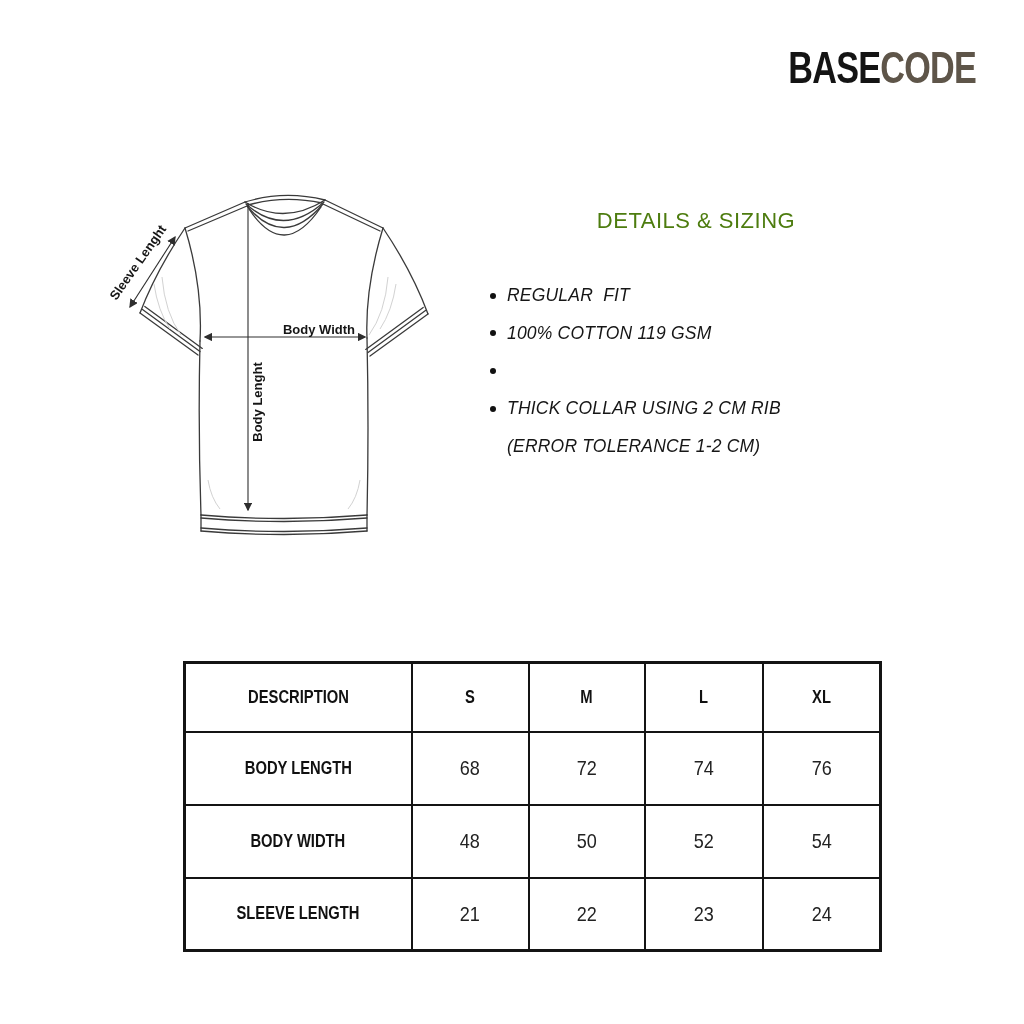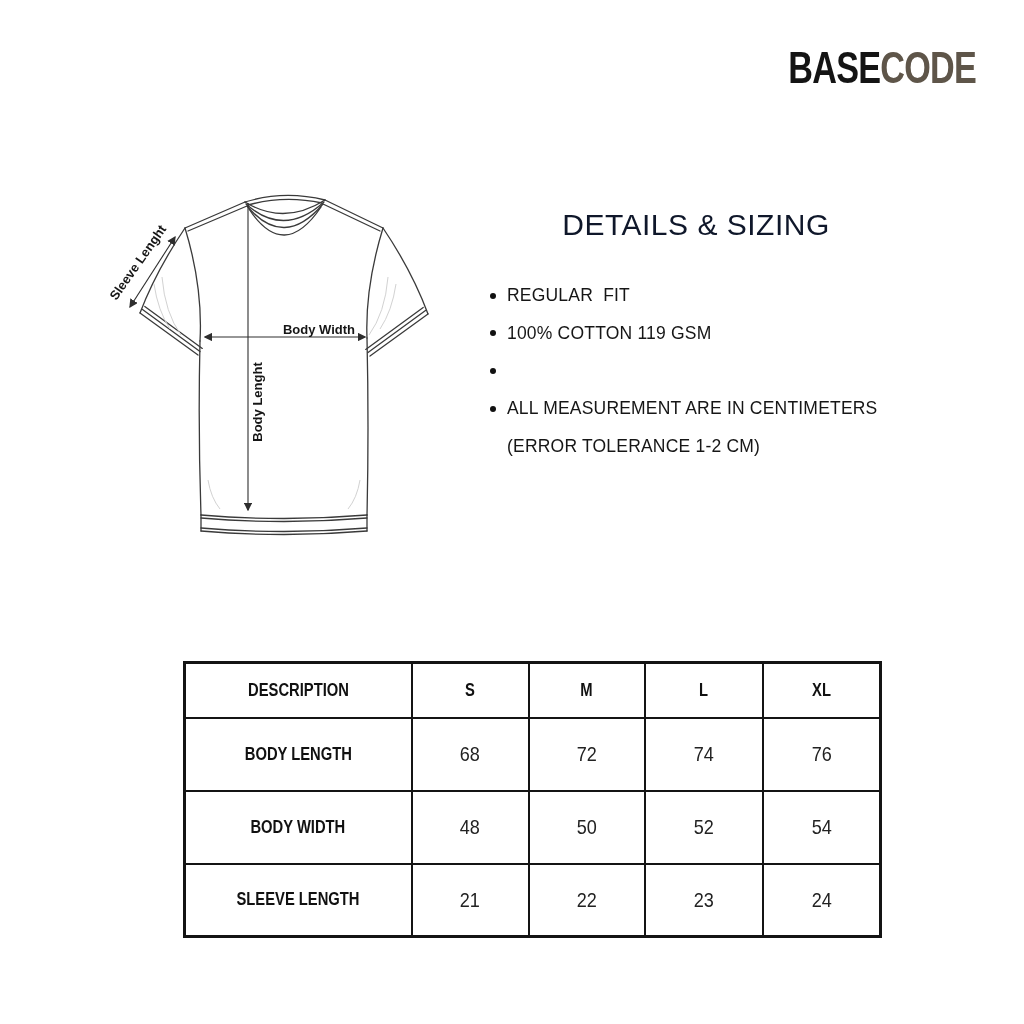--- a/index.html
+++ b/index.html
@@ -17,43 +17,43 @@
   .logo-base { color:#141414; }
   .logo-code { color:#5e5549; }
 
   
   .diagram { position:absolute; left:105px; top:185px; width:340px; height:360px; }
   .diagram text { font-family:"Liberation Sans", sans-serif; }
 
   
   .details-heading {
     position:absolute; left:480px; top:208px; width:432px; margin:0;
-    font-size:30px; font-weight:400; letter-spacing:0.5px; text-align:center;
-    color:#0f172a; white-space:nowrap;
+    font-size:22px; font-weight:400; letter-spacing:0.5px; text-align:center;
+    color:#4d7c0f; white-space:nowrap;
   }
   .bullets {
-    position:absolute; left:490px; top:277px; margin:0; padding:0; list-style:none;
+    position:absolute; left:490px; top:277px; margin:0; padding:0; list-style:none;font-style:italic;
   }
   .bullets li {
     height:37.6px; display:flex; align-items:center;
     font-size:17.5px; letter-spacing:0.2px; color:#161616;
   }
   .bullets .dot { width:6px; height:6px; border-radius:50%; background:#111; margin-right:11px; flex:0 0 auto; }
   .bullets li.cont { padding-left:17px;align-items:center; }
   .bullets .txt { white-space:pre; }
 
   
   .size-table {
     position:absolute; left:183px; top:661px; width:696px;
     border-collapse:collapse; table-layout:fixed; border:3px solid #141414;
   }
   .size-table th, .size-table td {
     border:2px solid #141414; text-align:center; vertical-align:middle; padding:0;
   }
-  .size-table tr.head  { height:55px; }
+  .size-table tr.head  { height:69px; }
   .size-table tr.body  { height:73px; }
   .cb {  
     display:inline-block; transform:scaleX(0.82);
     font-weight:700; font-size:18px; color:#111; white-space:nowrap;
   }
   .cl {  
     display:inline-block; transform:scaleX(0.86);
     font-weight:400; font-size:21px; color:#222; white-space:nowrap;
   }
 </style>
@@ -143,21 +143,21 @@
     </li>
     <li>
       <span class="dot"></span>
       <span class="txt">100% COTTON 119 GSM</span>
     </li>
     <li>
       <span class="dot"></span>
     </li>
     <li>
       <span class="dot"></span>
-      <span class="txt">ALL MEASUREMENT ARE IN CENTIMETERS</span>
+      <span class="txt">THICK COLLAR USING 2 CM RIB</span>
     </li>
     <li class="cont">
       <span class="txt">(ERROR TOLERANCE 1-2 CM)</span>
     </li>
   </ul>
 
   <table class="size-table">
     <colgroup>
       <col style="width:227px">
         <col style="width:117px">

